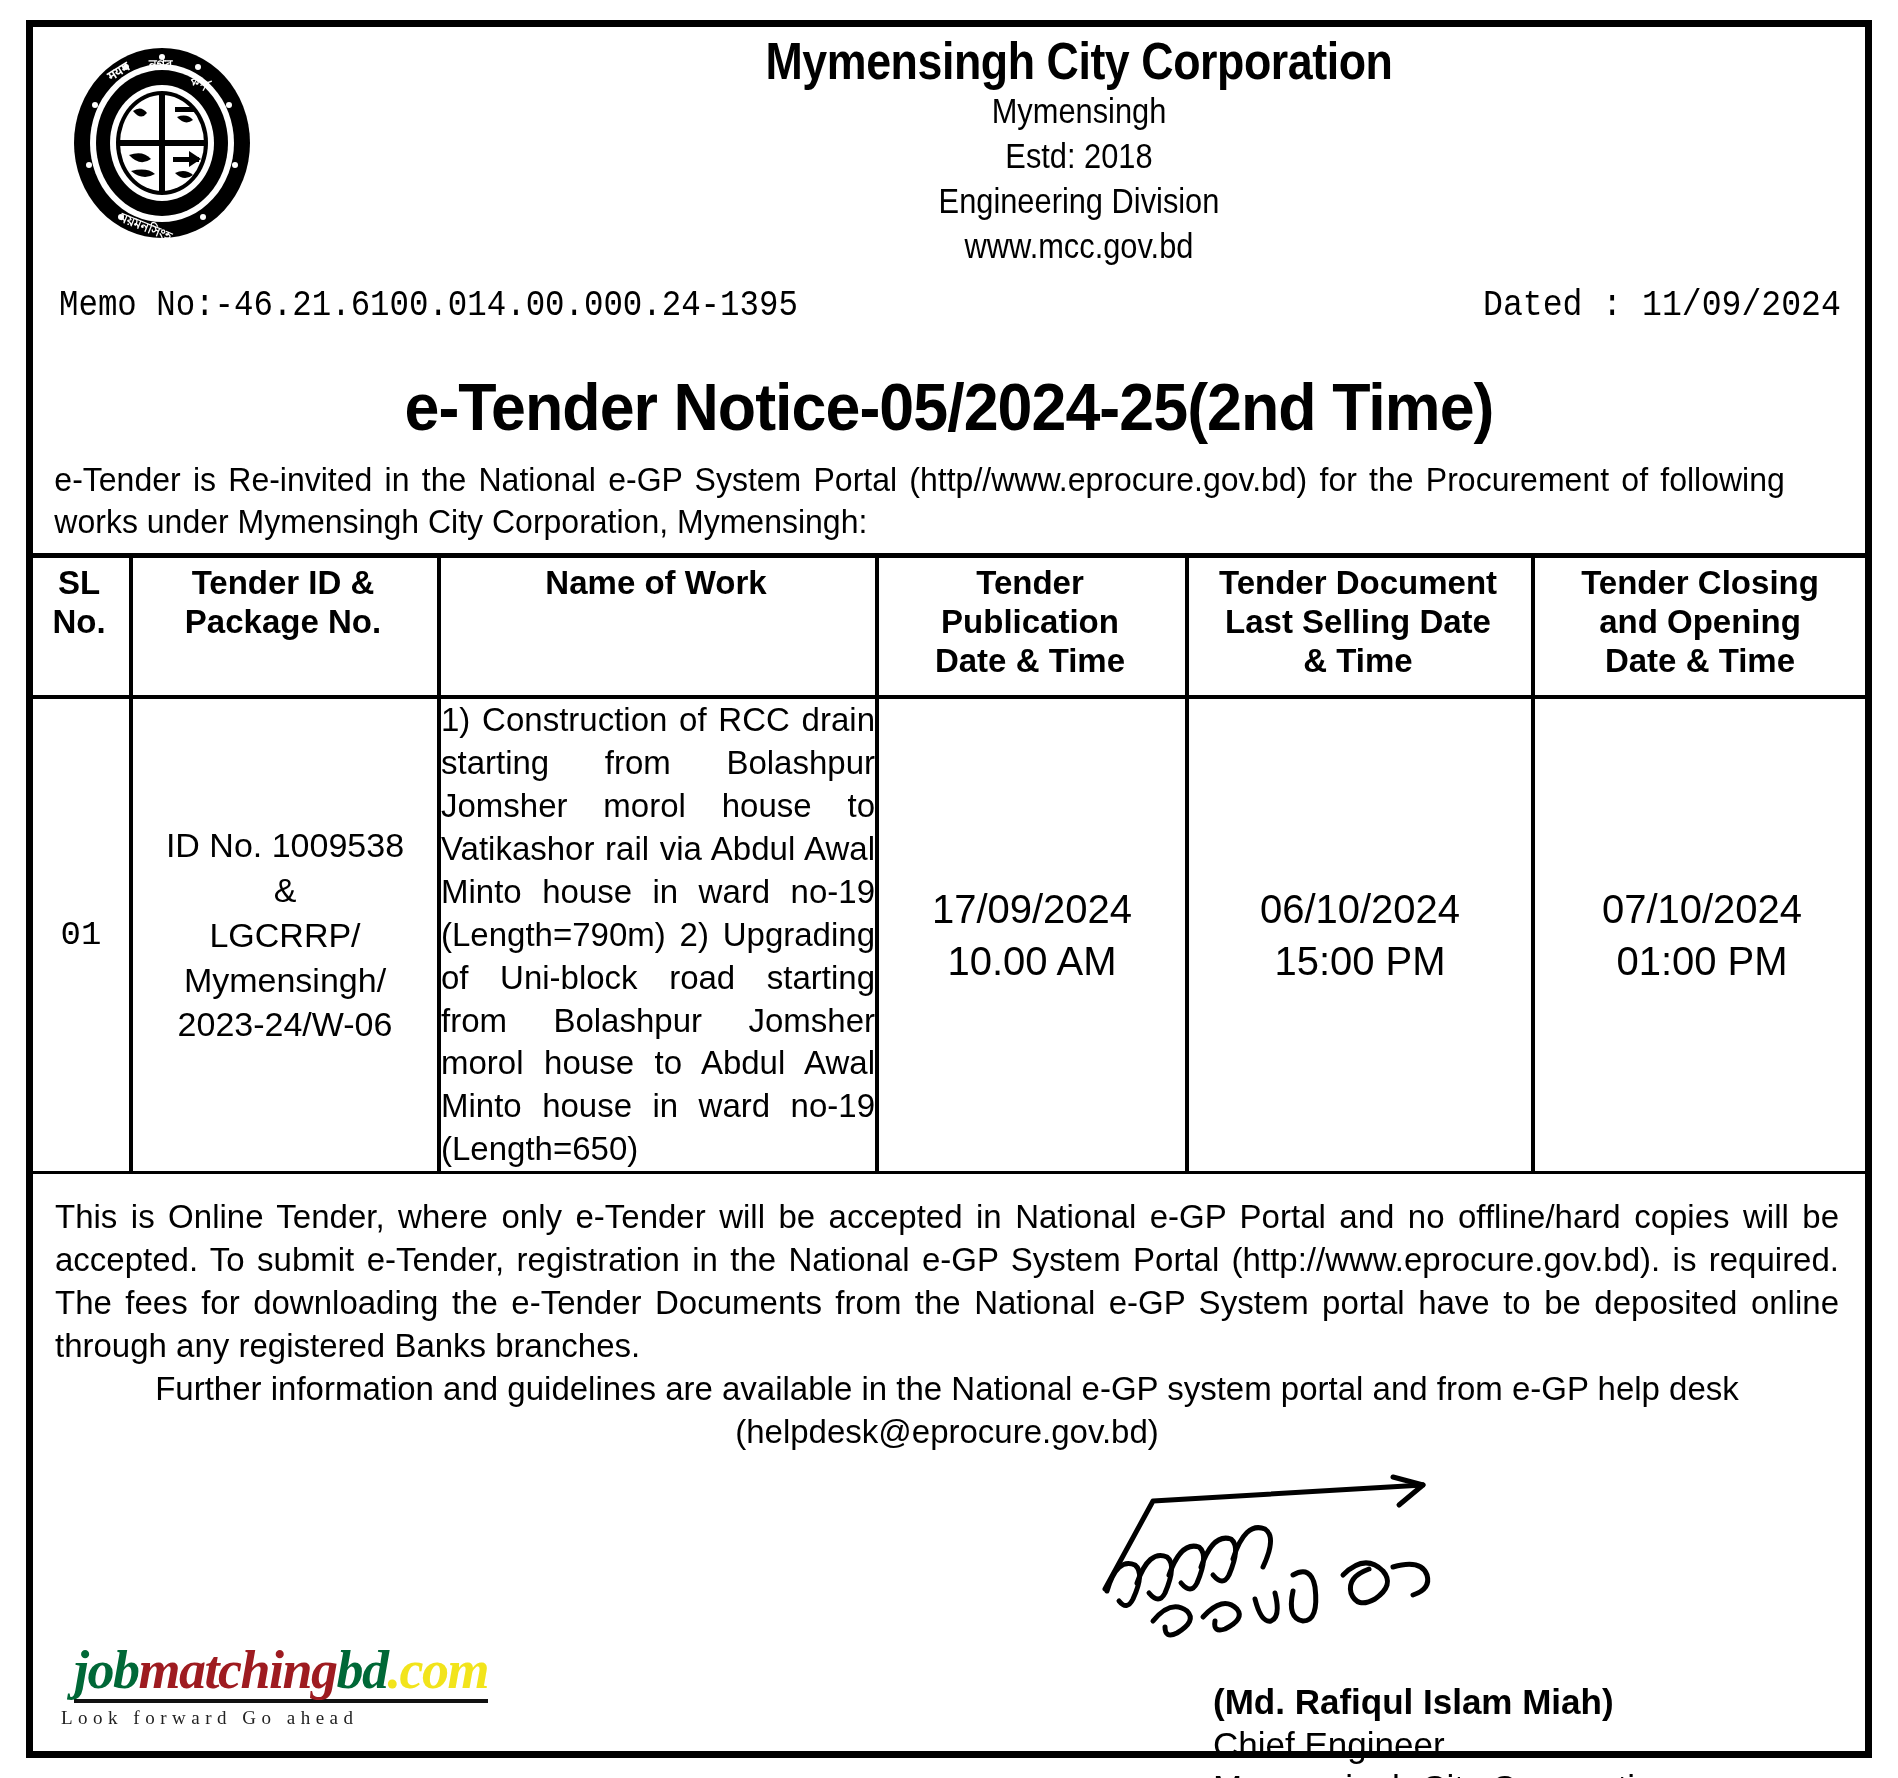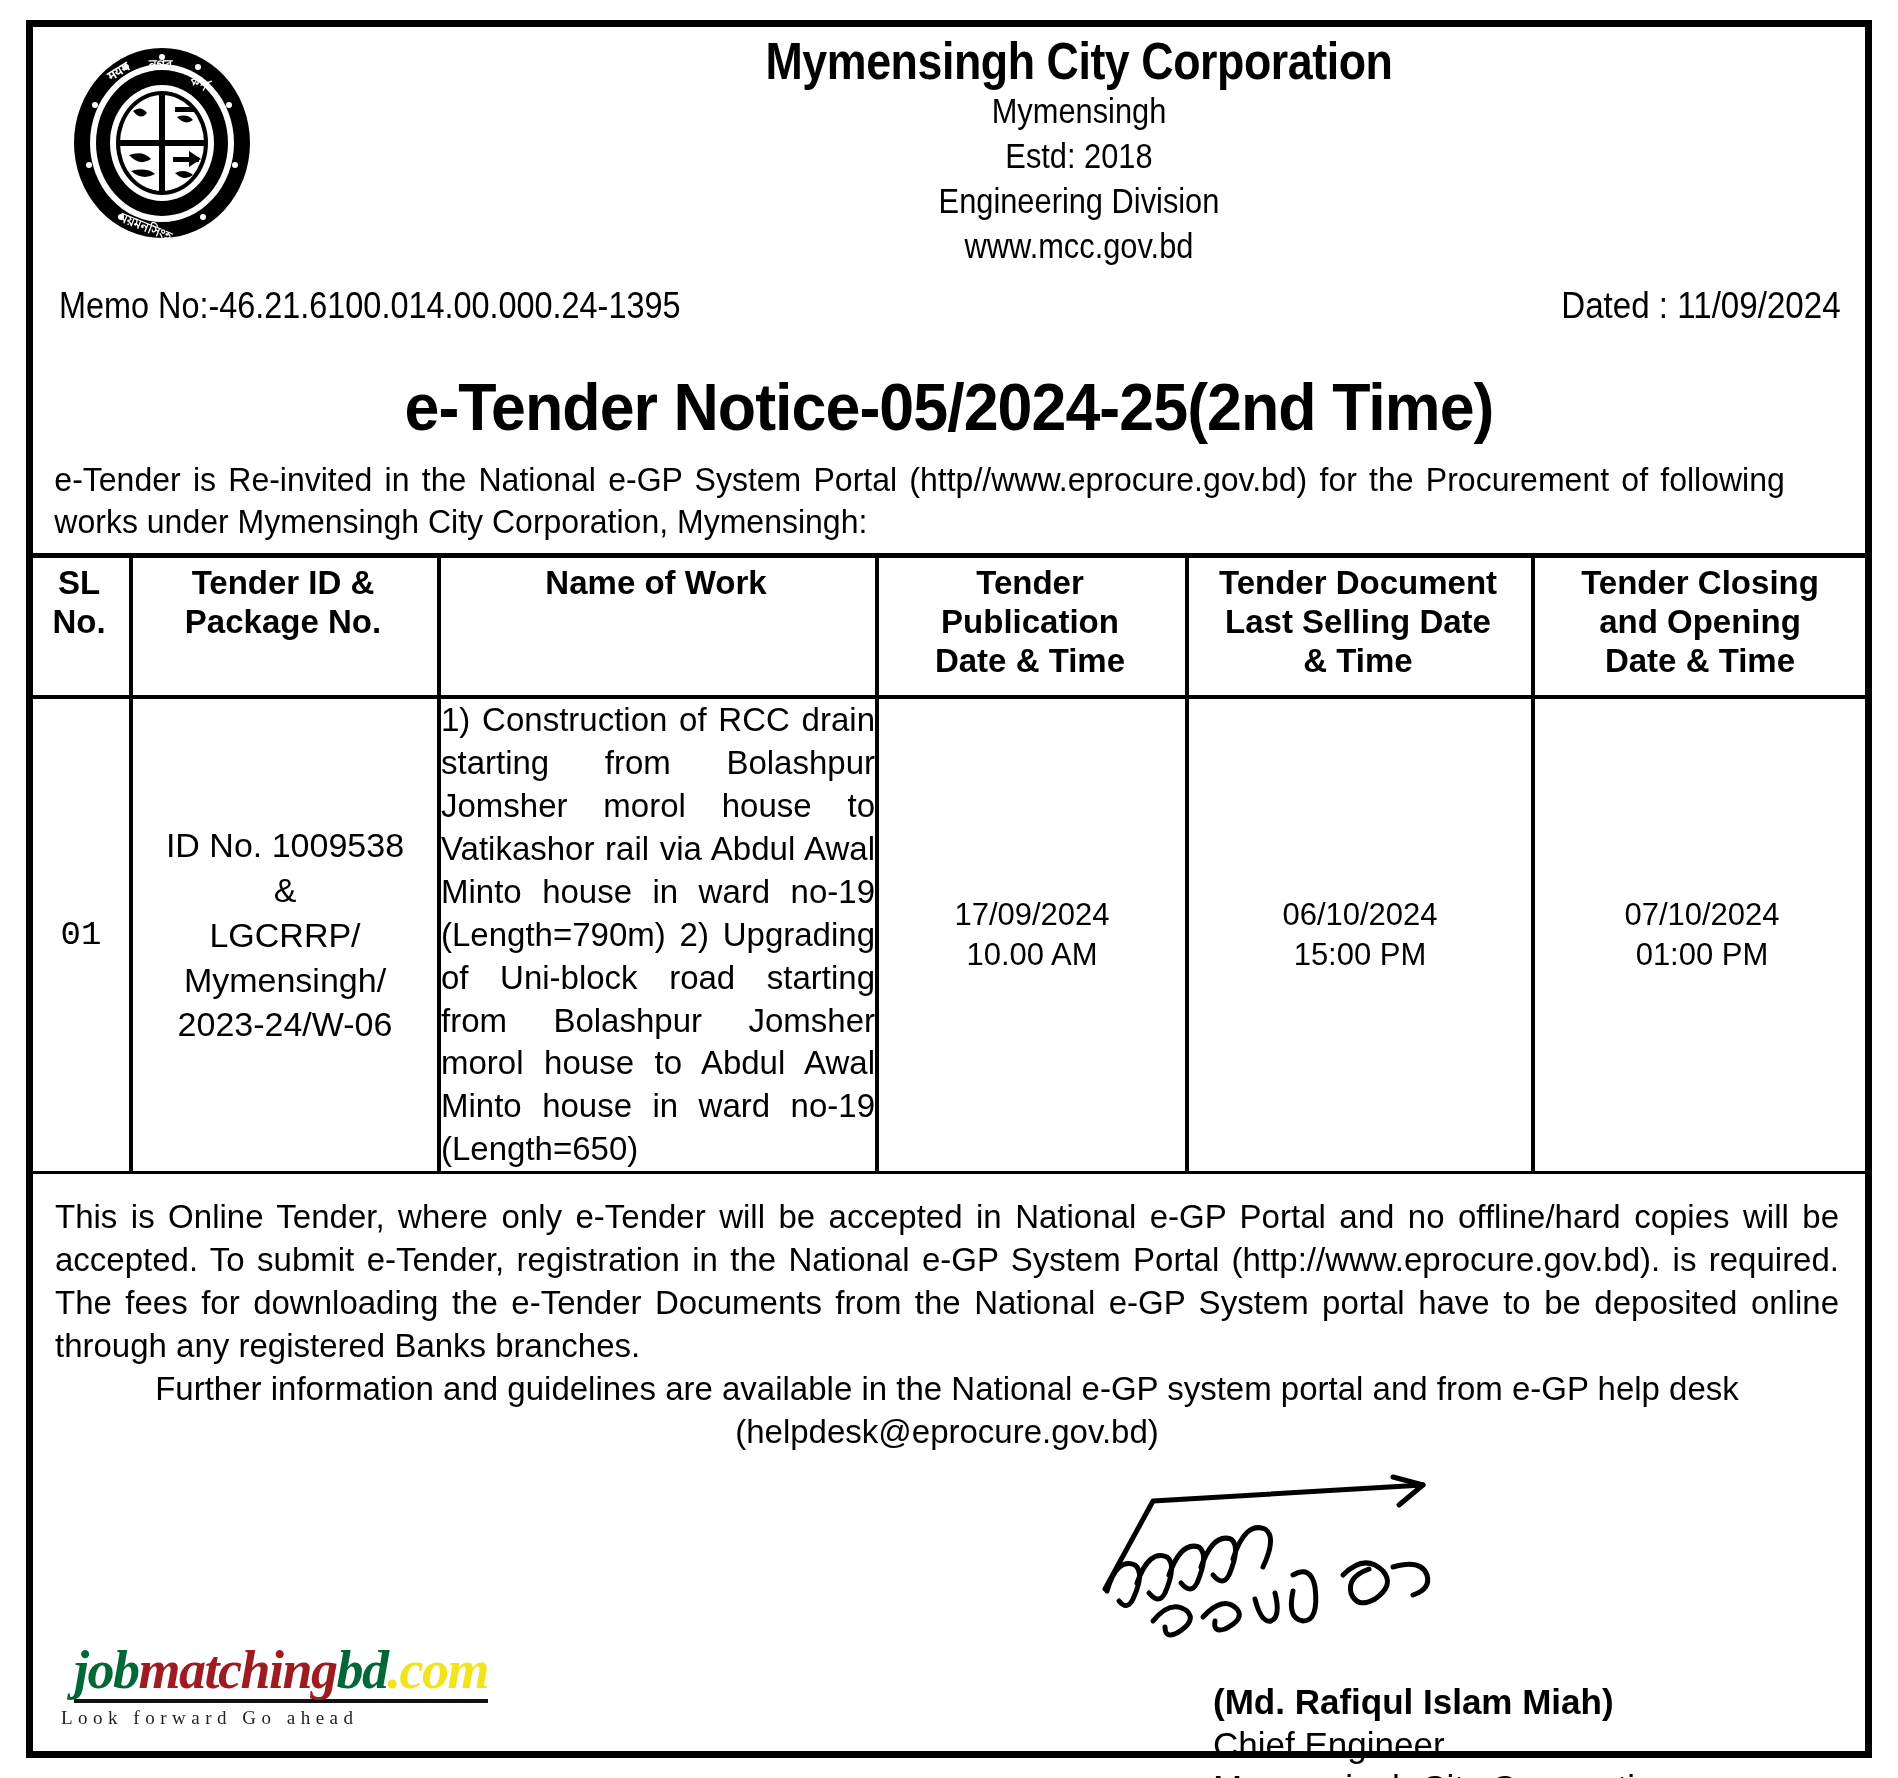--- a/index.html
+++ b/index.html
@@ -69,20 +69,21 @@
     line-height: 1.28;
     transform: scaleX(0.88);
     white-space: nowrap;
   }
 
   
   .memo-row {
     position: relative;
     height: 62px;
     padding: 0 24px 0 22px;
+    font-family: Liberation Mono, monospace;
   }
   .memo-no {
     position: absolute;
     left: 26px;
     top: 0;
     font-size: 36px;
     transform: scaleX(0.90);
     transform-origin: left center;
     white-space: nowrap;
   }
@@ -174,21 +175,21 @@
     font-size: 33px;
     line-height: 1.30;
     text-align: justify;
     text-justify: inter-word;
     padding: 14px 10px 12px 12px;
     hyphens: none;
   }
   td.cell-date {
     text-align: center;
     vertical-align: middle;
-    font-size: 31px;
+    font-size: 40px;
     line-height: 1.30;
   }
   .th-line { display: block; }
 
   
   .notes {
     padding: 22px 26px 0 22px;
   }
   .notes p {
     margin: 0;

